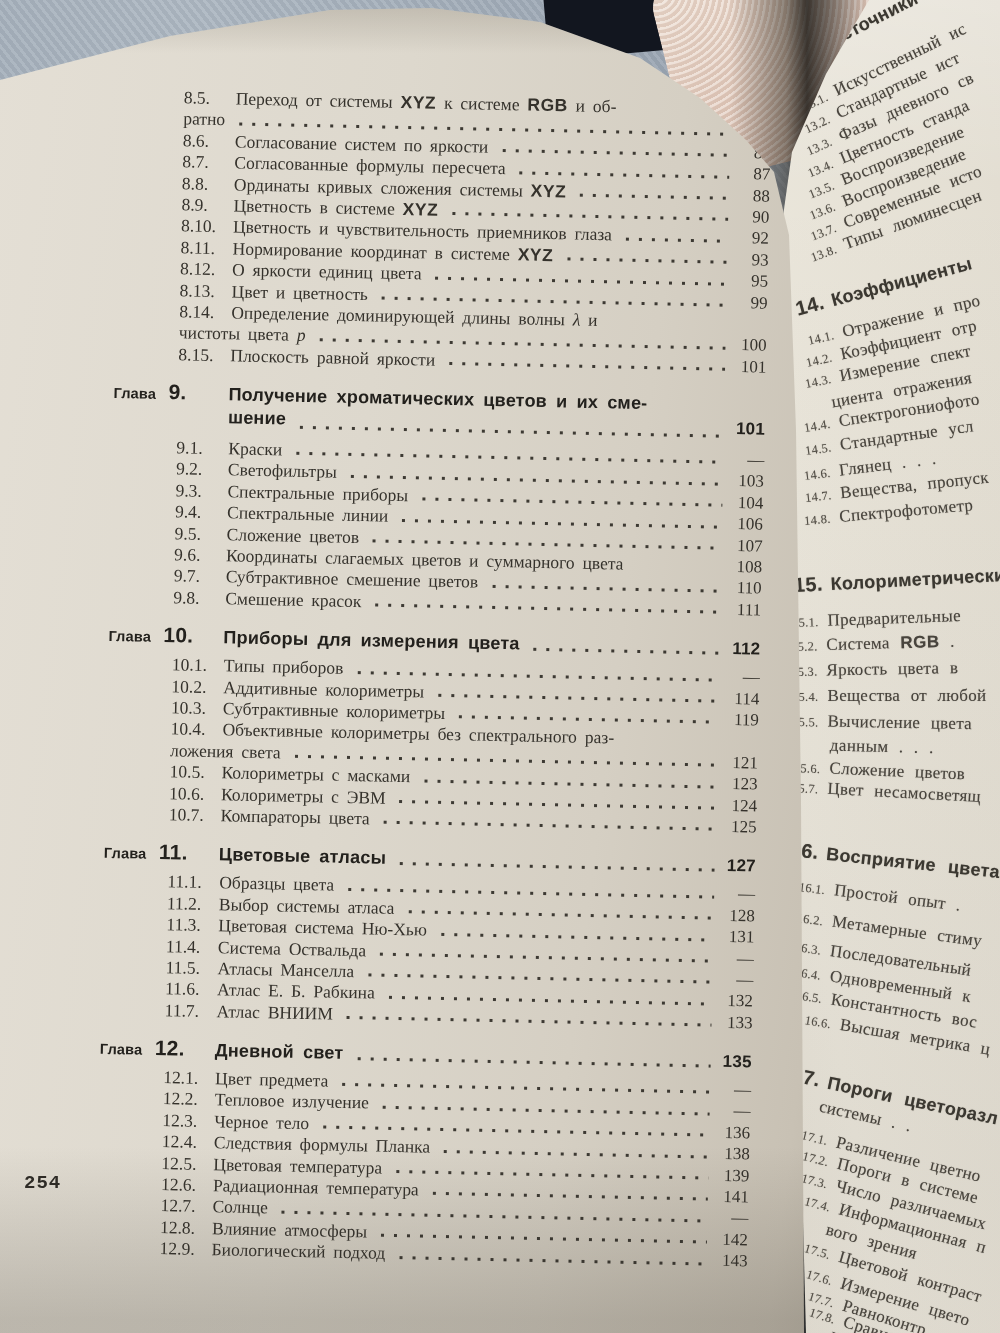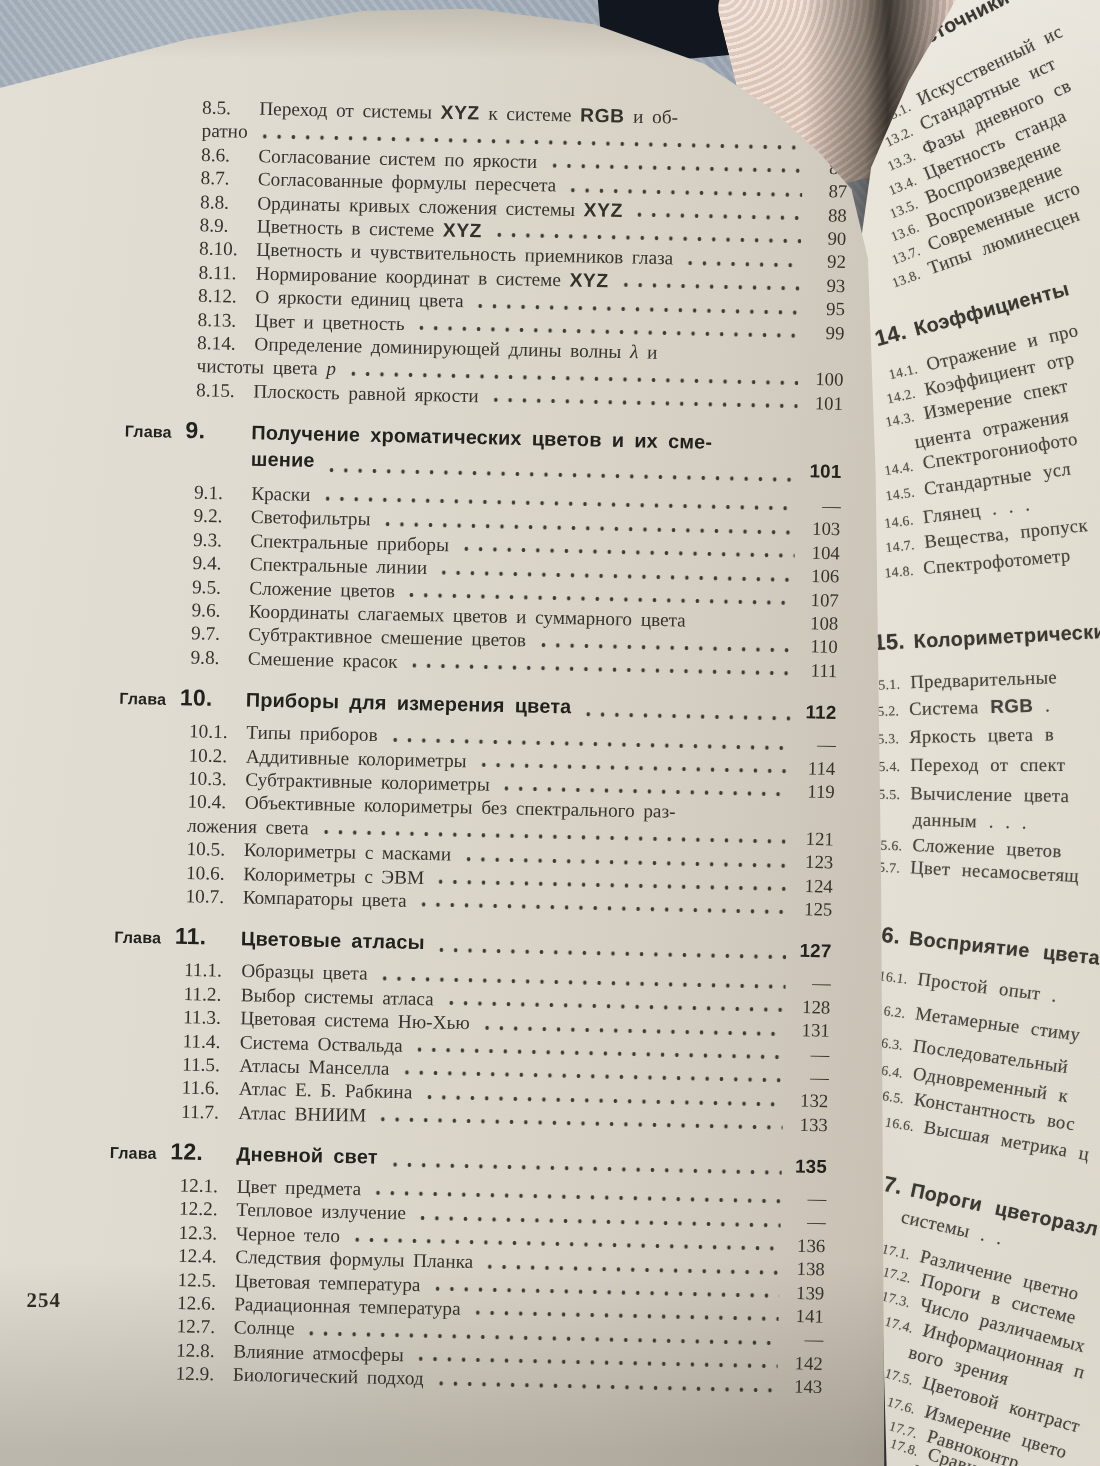--- a/index.html
+++ b/index.html
@@ -63,21 +63,21 @@
   .row .pg{flex:0 0 36px;text-align:right;font-size:17px;}
   .row.chapter,.row.chapter2{height:26px;font-family:"Liberation Sans",sans-serif;
     font-weight:bold;color:#23211d;font-size:18px;word-spacing:4px;letter-spacing:.2px;}
   .row.chapter{padding-left:0;margin-top:15px;}
   .row.chapter .glava{flex:0 0 55px;font-size:14.5px;font-weight:bold;}
   .row.chapter .chnum{flex:0 0 60px;font-size:21px;}
   .row.chapter2{padding-left:115px;}
   .row.chapter + .row.item, .row.chapter2 + .row.item,
   .row.chapter + .row.item2, .row.chapter2 + .row.item2{margin-top:5px;}
   .tok{font-family:"Liberation Sans",sans-serif;font-weight:bold;letter-spacing:.5px;}
-  .folio{position:absolute;left:24px;top:1172px;font-family:Liberation Serif, serif;
+  .folio{position:absolute;left:24px;top:1172px;font-family:Liberation Mono, monospace;
     font-weight:bold;font-size:19px;color:#2e2b26;letter-spacing:1px;}
 </style>
 </head>
 <body>
 
 <div class="scene">
   <div class="bg-fabric"></div>
   <div class="bg-dark-top"></div>
   <div class="bg-knit"></div>
   <div class="bg-navy-left"></div>
@@ -102,21 +102,21 @@
         <div class="rrow rcont" style="left: 812px; top: 396px; transform: rotate(-10deg);"><span class="rp-text">циента  отражения</span></div>
         <div class="rrow" style="left: 804px; top: 417px; transform: rotate(-9deg);"><span class="rp-inum">14.4.</span><span class="rp-text">Спектрогониофото</span></div>
         <div class="rrow" style="left: 805px; top: 440px; transform: rotate(-8deg);"><span class="rp-inum">14.5.</span><span class="rp-text">Стандартные  усл</span></div>
         <div class="rrow" style="left: 804px; top: 465px; transform: rotate(-7deg);"><span class="rp-inum">14.6.</span><span class="rp-text">Глянец  .  .  .</span></div>
         <div class="rrow" style="left: 805px; top: 487px; transform: rotate(-6deg);"><span class="rp-inum">14.7.</span><span class="rp-text">Вещества,  пропуск</span></div>
         <div class="rrow" style="left: 804px; top: 510px; transform: rotate(-5deg);"><span class="rp-inum">14.8.</span><span class="rp-text">Спектрофотометр</span></div>
         <div class="rrow rhead" style="left: 794px; top: 574px; transform: rotate(-3deg);"><span class="rp-num">15.</span><span class="rp-text">Колориметрически</span></div>
         <div class="rrow" style="left: 792px; top: 612px; transform: rotate(-2deg);"><span class="rp-inum">15.1.</span><span class="rp-text">Предварительные</span></div>
         <div class="rrow" style="left: 791px; top: 636px; transform: rotate(-1.5deg);"><span class="rp-inum">15.2.</span><span class="rp-text">Система  <b class="tok">RGB</b>  .</span></div>
         <div class="rrow" style="left: 791px; top: 661px; transform: rotate(-1deg);"><span class="rp-inum">15.3.</span><span class="rp-text">Яркость  цвета  в</span></div>
-        <div class="rrow" style="left: 792px; top: 686px; transform: rotate(0deg);"><span class="rp-inum">15.4.</span><span class="rp-text">Переход  от  спект</span></div>
+        <div class="rrow" style="left: 792px; top: 686px; transform: rotate(0deg);"><span class="rp-inum">15.4.</span><span class="rp-text">Вещества  от  любой</span></div>
         <div class="rrow" style="left: 792px; top: 711px; transform: rotate(1deg);"><span class="rp-inum">15.5.</span><span class="rp-text">Вычисление  цвета</span></div>
         <div class="rrow rcont" style="left: 810px; top: 735px; transform: rotate(1.5deg);"><span class="rp-text">данным  .  .  .</span></div>
         <div class="rrow" style="left: 794px; top: 757px; transform: rotate(2.5deg);"><span class="rp-inum">15.6.</span><span class="rp-text">Сложение  цветов</span></div>
         <div class="rrow" style="left: 792px; top: 777px; transform: rotate(3deg);"><span class="rp-inum">15.7.</span><span class="rp-text">Цвет  несамосветящ</span></div>
         <div class="rrow rhead" style="left: 790px; top: 838px; transform: rotate(6deg);"><span class="rp-num">16.</span><span class="rp-text">Восприятие  цвета</span></div>
         <div class="rrow" style="left: 799px; top: 876px; transform: rotate(7deg);"><span class="rp-inum">16.1.</span><span class="rp-text">Простой  опыт  .</span></div>
         <div class="rrow" style="left: 797px; top: 907px; transform: rotate(7.5deg);"><span class="rp-inum">16.2.</span><span class="rp-text">Метамерные  стиму</span></div>
         <div class="rrow" style="left: 795px; top: 936px; transform: rotate(8deg);"><span class="rp-inum">16.3.</span><span class="rp-text">Последовательный</span></div>
         <div class="rrow" style="left: 795px; top: 961px; transform: rotate(8.5deg);"><span class="rp-inum">16.4.</span><span class="rp-text">Одновременный  к</span></div>
         <div class="rrow" style="left: 796px; top: 984px; transform: rotate(9deg);"><span class="rp-inum">16.5.</span><span class="rp-text">Константность  вос</span></div>

